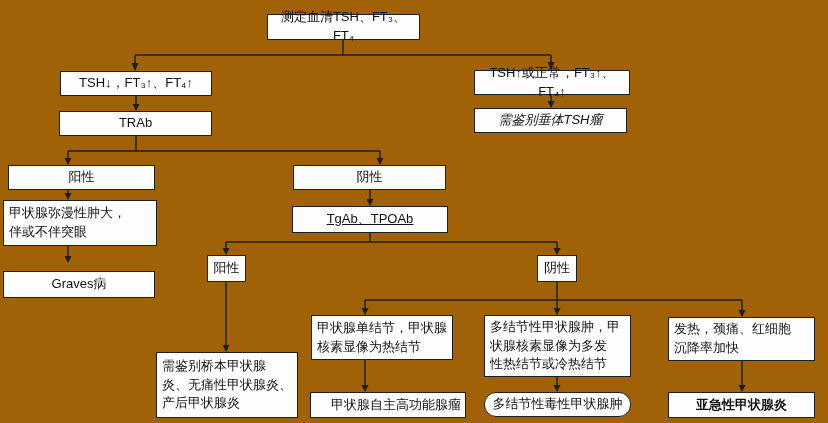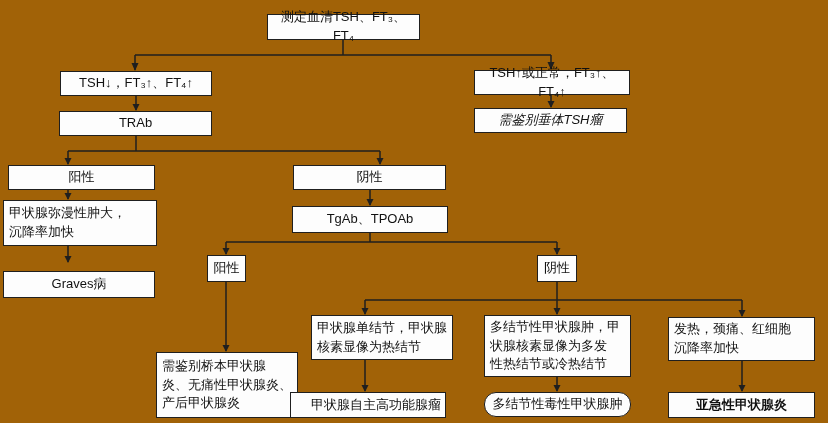--- a/index.html
+++ b/index.html
@@ -31,26 +31,26 @@
   
   .n-root{left:267px;top:14px;width:153px;height:26px;}
   .n-tshlow{left:60px;top:71px;width:152px;height:25px;}
   .n-trab{left:59px;top:111px;width:153px;height:25px;}
   .n-tshhigh{left:474px;top:70px;width:156px;height:25px;}
   .n-pituitary{left:474px;top:108px;width:153px;height:25px;font-style:italic;}
   .n-pos1{left:8px;top:165px;width:147px;height:25px;}
   .n-diffuse{left:3px;top:200px;width:154px;height:46px;}
   .n-graves{left:3px;top:271px;width:152px;height:27px;}
   .n-neg1{left:293px;top:165px;width:153px;height:25px;}
-  .n-tgab{left:292px;top:206px;width:156px;height:27px;}
+  .n-tgab{left:292px;top:206px;width:156px;height:27px;text-decoration:underline;}
   .n-pos2{left:207px;top:255px;width:39px;height:27px;}
   .n-neg2{left:537px;top:255px;width:40px;height:27px;}
   .n-hashimoto{left:156px;top:352px;width:142px;height:66px;}
   .n-single{left:311px;top:315px;width:142px;height:45px;}
-  .n-adenoma{left:290px;top:392px;width:156px;height:26px;padding-left:19px;}
+  .n-adenoma{left:310px;top:392px;width:156px;height:26px;padding-left:19px;}
   .n-multi{left:484px;top:315px;width:147px;height:62px;}
   .n-toxic{left:484px;top:392px;width:147px;height:25px;border-radius:12px;}
   .n-fever{left:668px;top:317px;width:147px;height:44px;}
   .n-subacute{left:668px;top:392px;width:147px;height:26px;font-weight:bold;}
 </style>
 </head>
 <body>
 
 <div class="canvas">
 
@@ -102,21 +102,21 @@
   <div class="node n-root">测定血清TSH、FT₃、FT₄</div>
 
   <div class="node n-tshlow">TSH↓，FT₃↑、FT₄↑</div>
   <div class="node n-trab">TRAb</div>
 
   <div class="node n-tshhigh">TSH↑或正常，FT₃↑、FT₄↑</div>
   <div class="node n-pituitary">需鉴别垂体TSH瘤</div>
 
   <div class="node n-pos1">阳性</div>
   <div class="node ml n-diffuse">甲状腺弥漫性肿大，
-沉降率加快</div>
+伴或不伴突眼</div>
   <div class="node n-graves">Graves病</div>
 
   <div class="node n-neg1">阴性</div>
   <div class="node n-tgab">TgAb、TPOAb</div>
 
   <div class="node n-pos2">阳性</div>
   <div class="node n-neg2">阴性</div>
 
   <div class="node ml n-hashimoto">需鉴别桥本甲状腺
 炎、无痛性甲状腺炎、

